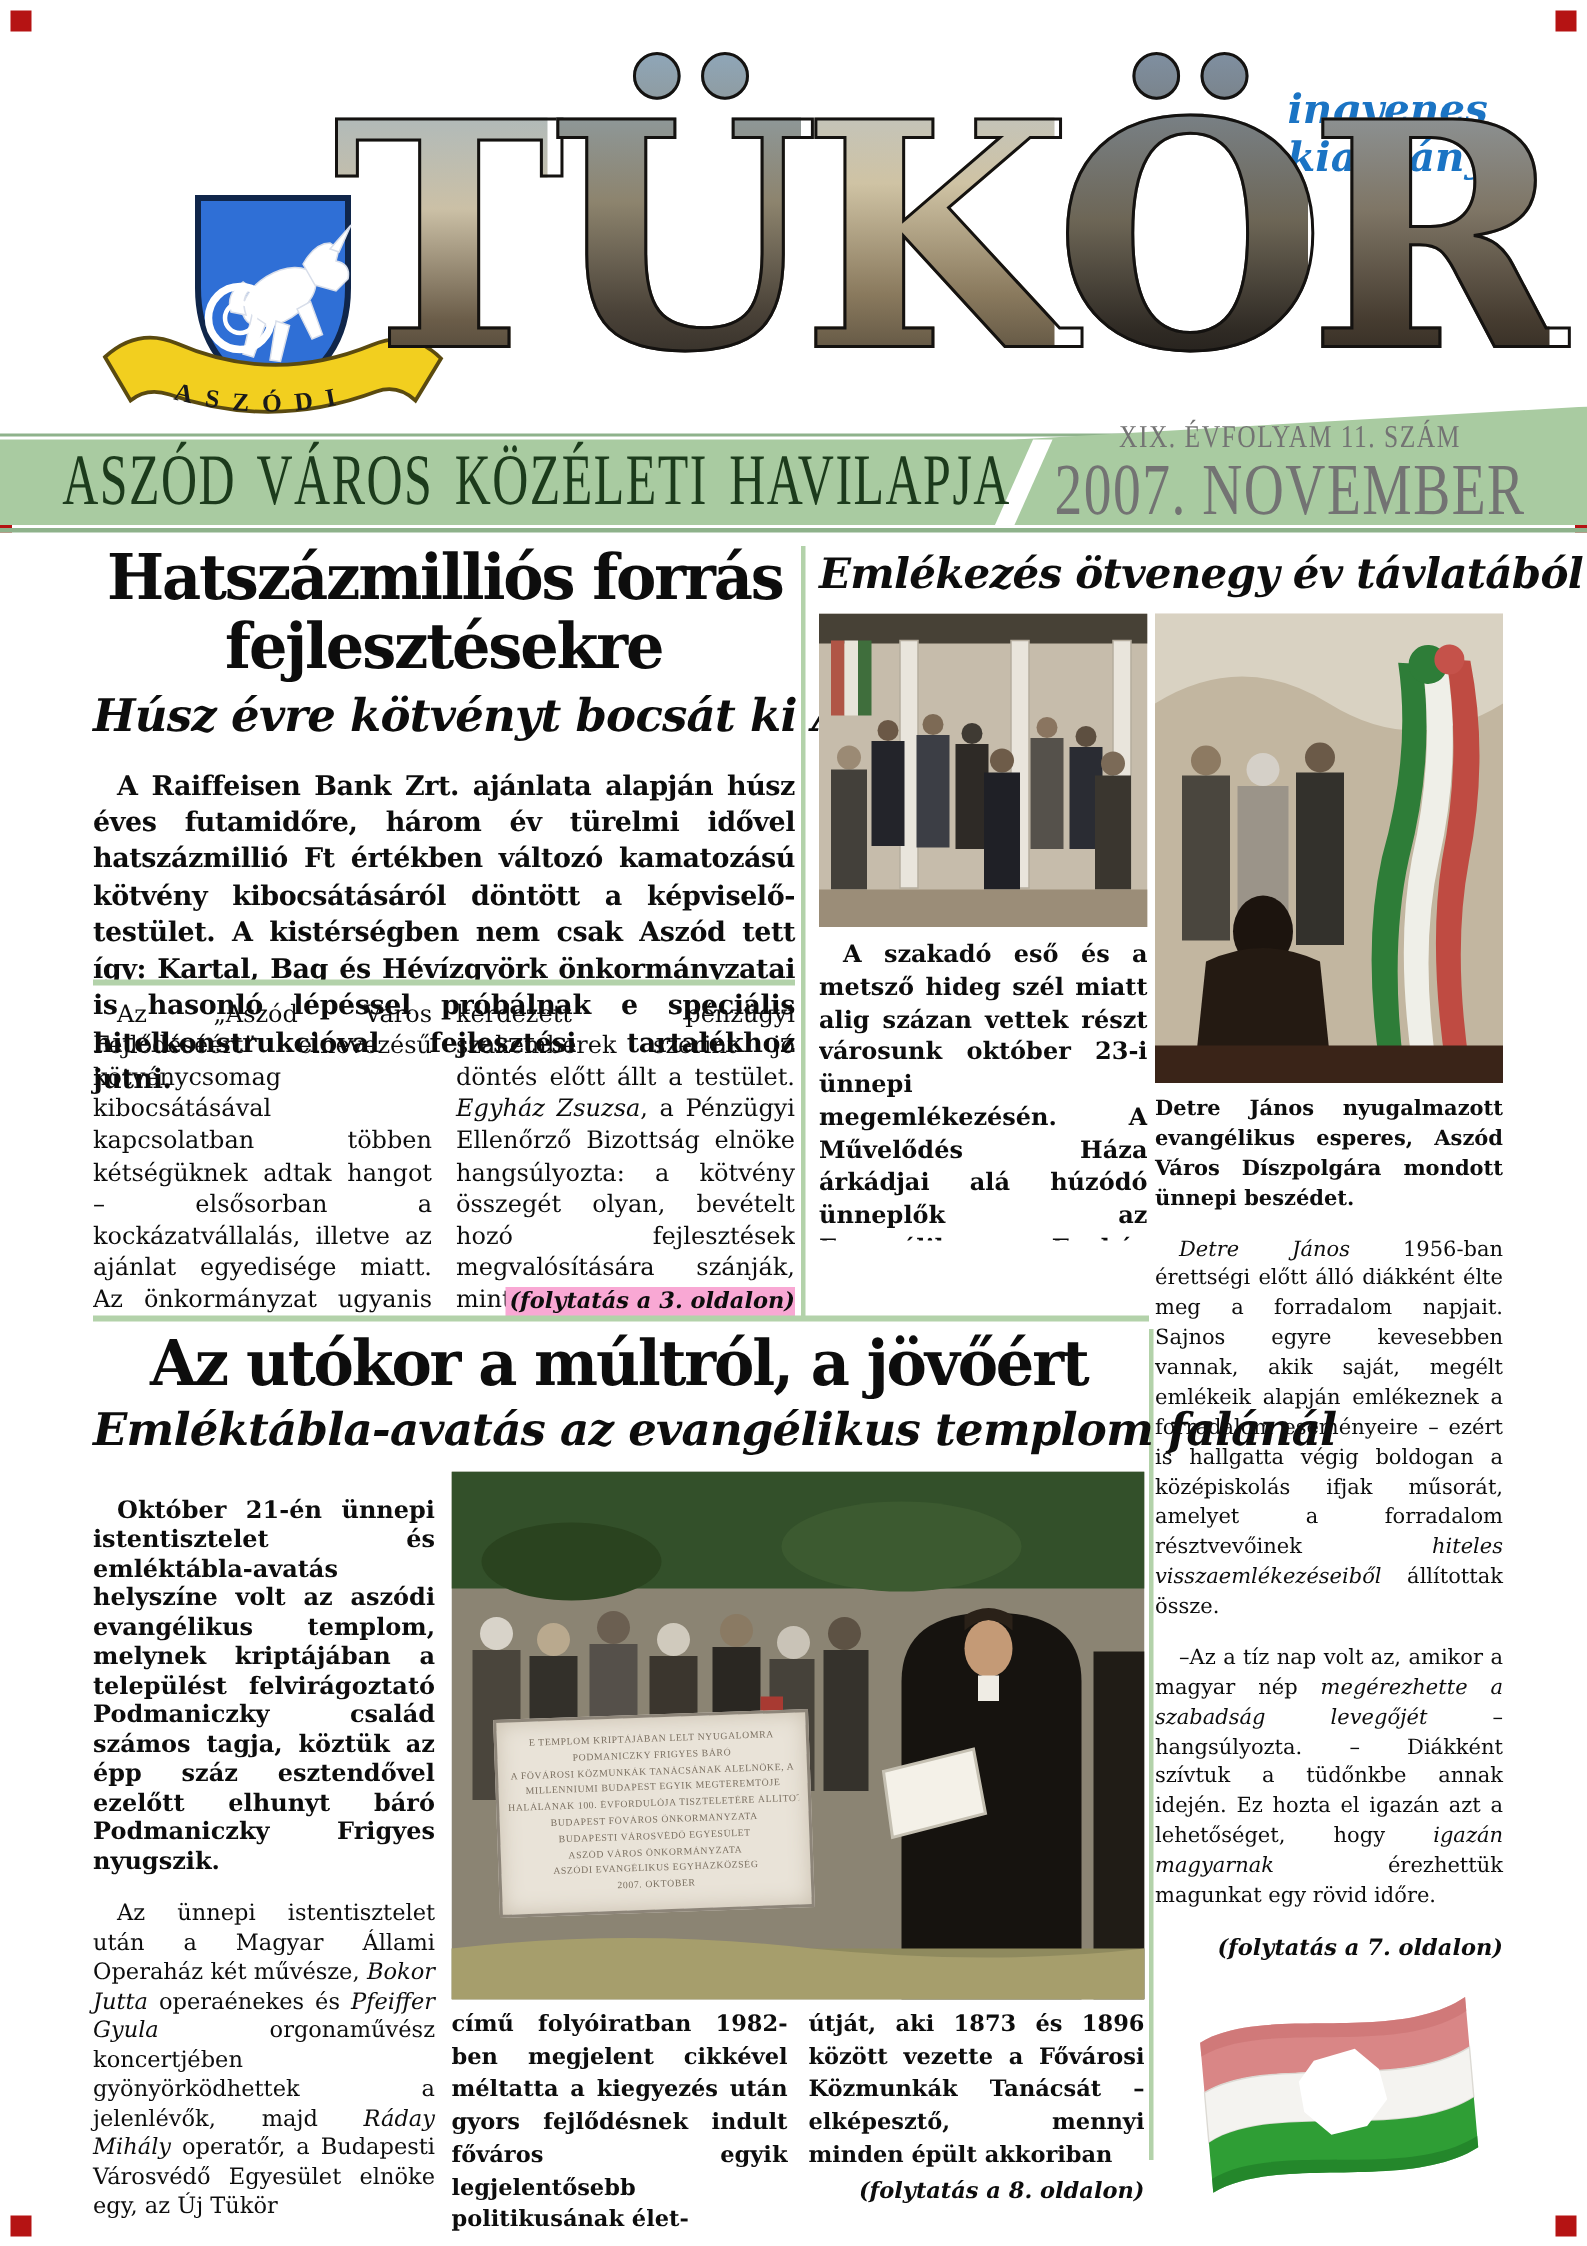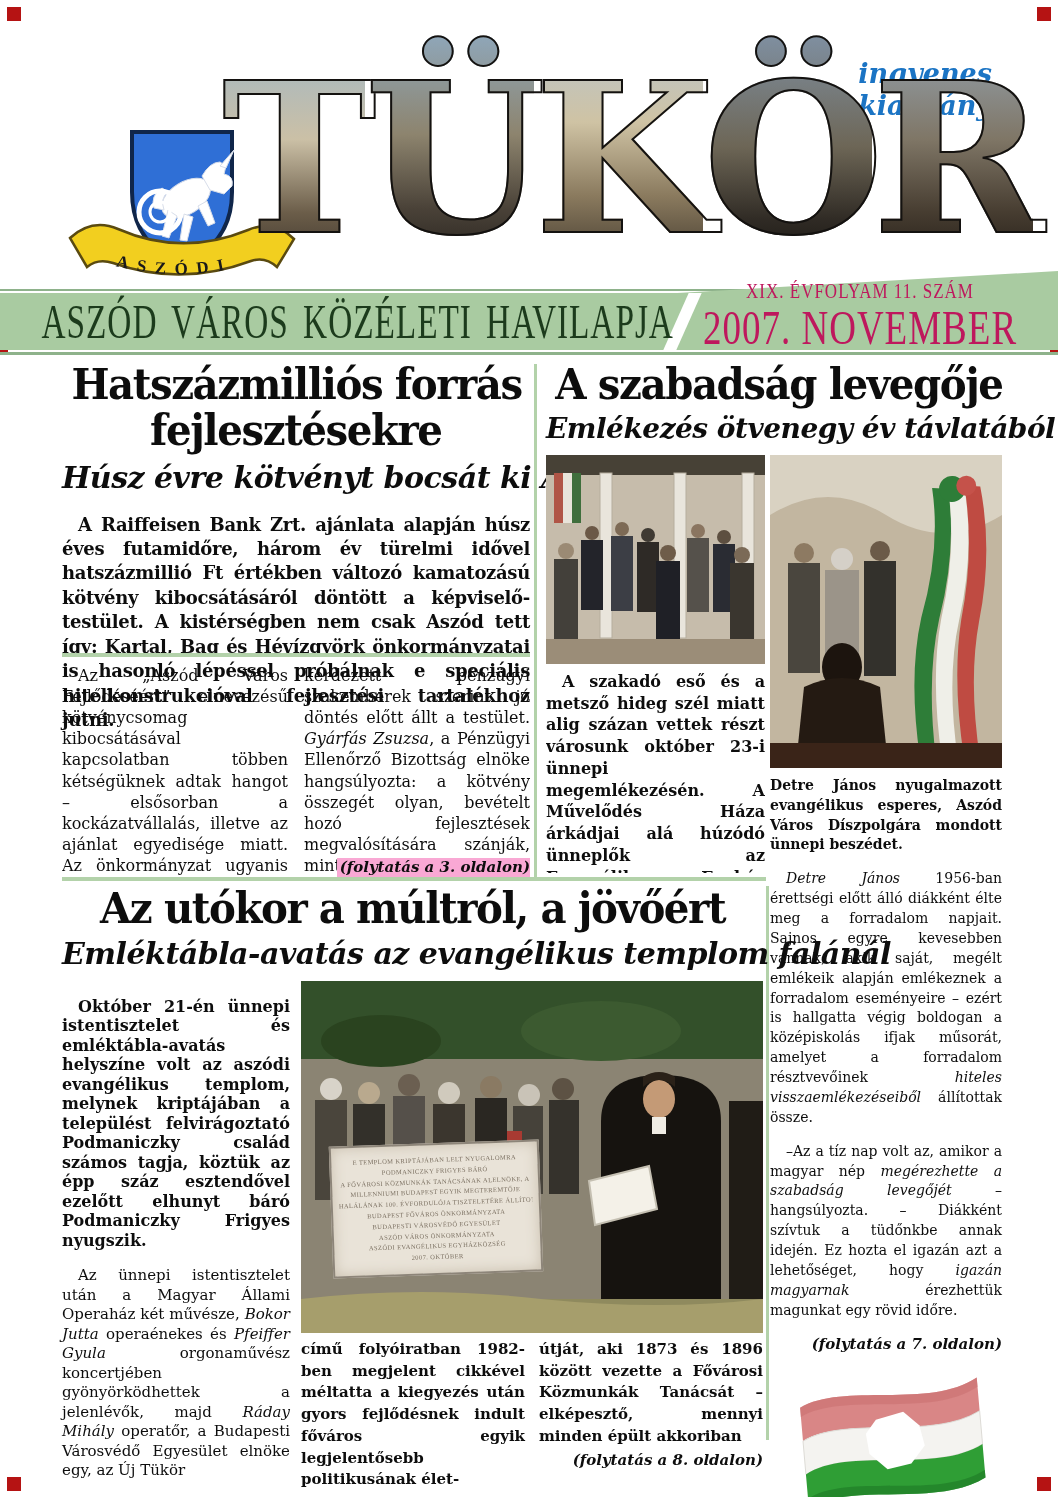--- a/index.html
+++ b/index.html
@@ -30,21 +30,21 @@
   .bn-band{position:absolute;left:0;top:293px;width:1058px;height:57px;background:#a9cba1;}
   .bn-line-bot{position:absolute;left:0;top:352px;width:1058px;height:3px;background:#8eb28b;}
   .bn-wedge{position:absolute;left:660px;top:269px;width:398px;height:25px;background:#a9cba1;
             clip-path:polygon(0 100%,100% 8%,100% 100%);}
   .bn-slash{position:absolute;left:676px;top:293px;width:13px;height:57px;background:#fff;
             transform:skewX(-24deg);}
   .bn-pub{position:absolute;left:78px;top:296px;width:560px;height:52px;display:flex;
           align-items:center;justify-content:center;text-align:right;}
   .bn-pub span{font-family:"Liberation Serif",serif;font-size:34px;color:#1c3b1c;white-space:nowrap;
           transform:scale(0.98,1.42);letter-spacing:1px;word-spacing:5px;}
-  .bn-right{position:absolute;right:28px;top:282px;width:340px;text-align:center;color:#be185d;
+  .bn-right{position:absolute;right:28px;top:282px;width:340px;text-align:center;color:#737373;
             font-family:"Liberation Serif",serif;}
   .bn-issue{font-size:17px;transform:scaleY(1.25);letter-spacing:1px;white-space:nowrap;}
   .bn-date{font-size:37px;transform:scaleY(1.32);margin-top:4px;white-space:nowrap;letter-spacing:1px;}
   
   .h1{font-weight:bold;text-align:center;font-size:42px;line-height:1.09;letter-spacing:-1.5px;white-space:nowrap;}
   .h1 .sq{display:inline-block;transform:scaleX(0.96);}
   .sub{font-weight:bold;font-style:italic;text-align:center;letter-spacing:-0.5px;white-space:nowrap;}
   .jt{text-align:justify;}
   .ind{text-indent:16px;}
   .it{font-style:italic;}
@@ -150,34 +150,31 @@
       <div><span class="sq">fejlesztésekre</span></div>
     </div>
     <div class="sub">
       <span class="sq">Húsz évre kötvényt bocsát ki Aszód</span>
     </div>
     <p class="lead-intro jt ind">A Raiffeisen Bank Zrt. ajánlata alapján húsz éves futamidőre, három év türelmi idővel hatszázmillió Ft értékben változó kamatozású kötvény kibocsátásáról döntött a képviselő-testület. A kistérségben nem csak Aszód tett így: Kartal, Bag és Hévízgyörk önkormányzatai is hasonló lépéssel próbálnak e speciális hitelkonstrukcióval fejlesztési tartalékhoz jutni.</p>
     <div class="lead-rule grule"></div>
     <div class="lead-cols">
       <div class="lead-col jt ind">Az „Aszód Város Fejlődéséért” elnevezésű kötvénycsomag kibocsátásával kapcsolatban többen kétségüknek adtak hangot – elsősorban a kockázatvállalás, illetve az ajánlat egyedisége miatt. Az önkormányzat ugyanis csak számlavezető bankjától kért ajánlatot, viszont az előzetesen meg-</div>
       <div class="lead-col jt">
-        <span><span>kérdezett pénzügyi szakemberek szerint jó döntés előtt állt a testület. </span><span class="it">Gyárfás Zsuzsa</span><span>, a Pénzügyi Ellenőrző Bizottság elnöke hangsúlyozta: a kötvény összegét olyan, bevételt hozó fejlesztések megvalósítására szánják, mint a piac-csarnok létesítése, az iparterület</span></span>
+        <span><span>kérdezett pénzügyi szakemberek szerint jó döntés előtt állt a testület. </span><span class="it">Egyház Zsuzsa</span><span>, a Pénzügyi Ellenőrző Bizottság elnöke hangsúlyozta: a kötvény összegét olyan, bevételt hozó fejlesztések megvalósítására szánják, mint a piac-csarnok létesítése, az iparterület</span></span>
         <span class="cont lead-cont">(folytatás a 3. oldalon)</span>
       </div>
     </div>
   </div>
 
   <div class="vrule1 grule"></div>
   <div class="hrule2 grule"></div>
   <div class="vrule2 grule"></div>
 
   <div class="freedom">
-    <div class="h1">
-      <span class="sq">A szabadság levegője</span>
-    </div>
     <div class="sub">
       <span class="sq">Emlékezés ötvenegy év távlatából</span>
     </div>
     <div class="fr-row">
       <div class="fr-colA">
 
         <svg class="fr-photoA" viewBox="0 0 219 209" preserveAspectRatio="none">
           <rect width="219" height="209" fill="#c6bcab"></rect>
           <rect width="219" height="20" fill="#474136"></rect>
           <g>

